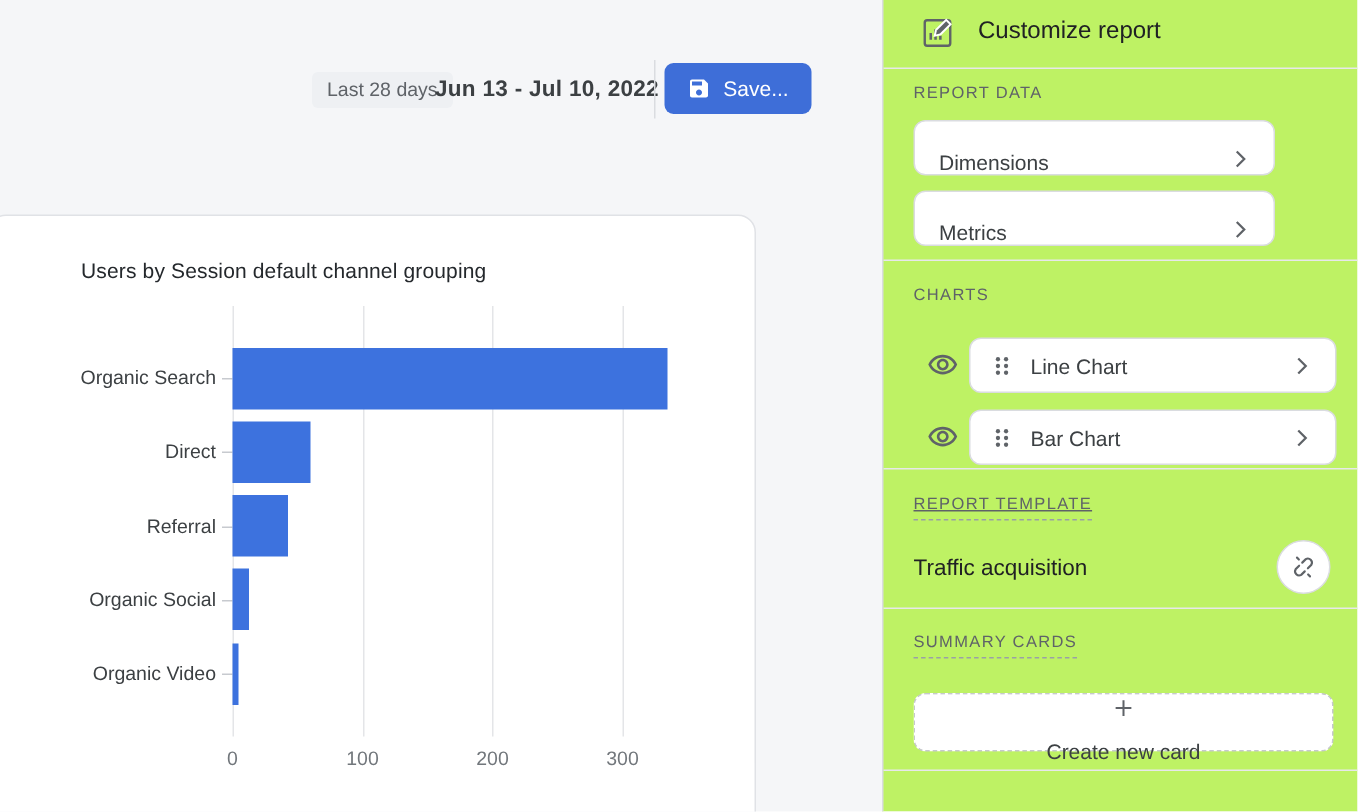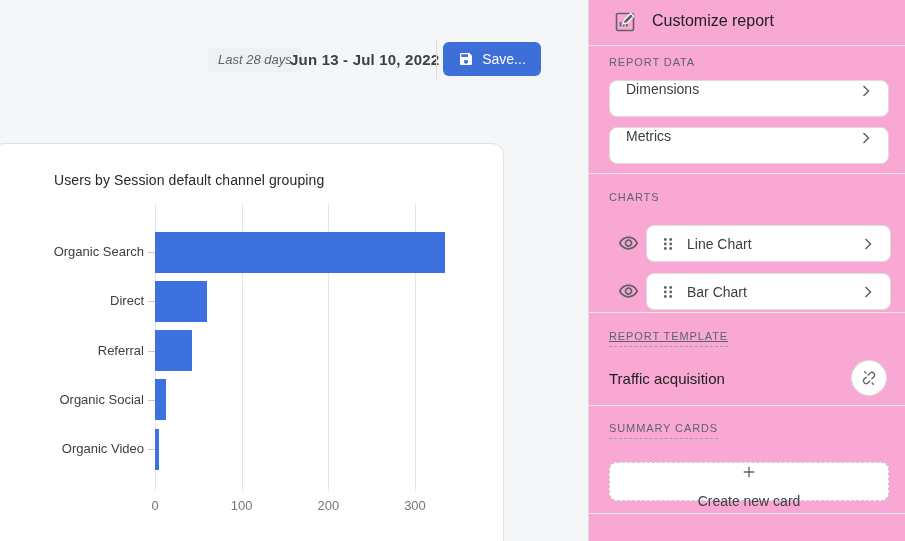--- a/index.html
+++ b/index.html
@@ -4,21 +4,21 @@
 <style>
   * { margin:0; padding:0; box-sizing:border-box; }
   body { font-family:"Liberation Sans","DejaVu Sans",sans-serif; background:#fff; }
   .screen { position:relative; width:905px; height:541px; overflow:hidden; background:#fff; }
 
   
   .left-area { position:absolute; left:0; top:0; width:588px; height:541px; background:#f5f6f8; }
 
   .pill { position:absolute; left:208px; top:48px; height:24px; line-height:24px;
           padding:0 10px; background:#eef0f3; border-radius:4px;
-          font-size:13px; color:#5f6368;font-style:italic; }
+          font-size:13px; color:#5f6368; }
   .date-range { position:absolute; left:290px; top:51px; font-size:15px; font-weight:700; color:#3c4043; letter-spacing:.2px; }
   .v-divider { position:absolute; left:436px; top:40px; width:1px; height:39px; background:#dadce0; }
   .save-btn { position:absolute; left:443px; top:42px; width:98px; height:34px;
               background:#3e6ed8; border:none; border-radius:6px; color:#fff;
               font-size:14px; font-weight:500; display:flex; align-items:center;
               justify-content:center; gap:8px; cursor:pointer; font-family:inherit; }
 
   
   .chart-card { position:absolute; left:-8px; top:143px; width:512px; height:420px;
                 background:#fff; border:1px solid #e0e2e6; border-radius:12px; }
@@ -27,32 +27,32 @@
   .gridline { position:absolute; top:0; width:1px; height:287px; background:#e4e5e8; }
   .bar { position:absolute; left:0; height:41px; background:#3d72de; }
   .cat-label { position:absolute; left:-131px; width:120px; height:18px; line-height:18px;
                text-align:right; font-size:13px; color:#3c4043; }
   .cat-tick { position:absolute; left:-7px; width:7px; height:1px; background:#c7cacf; }
   .x-tick-label { position:absolute; top:294px; width:60px; text-align:center;
                   font-size:13px; color:#72777c; }
 
   
   .panel { position:absolute; left:588px; top:0; width:317px; height:541px;
-           background:#f9a8d4; border-left:1px solid #dadce0; }
+           background:#bef264; border-left:1px solid #dadce0; }
   .panel-header { position:absolute; left:0; top:0; width:100%; height:45px; }
   .panel-header .hdr-icon { position:absolute; left:24px; top:10px; }
   .panel-title { position:absolute; left:63px; top:12px; font-size:16px; color:#202124; }
   .h-divider { position:absolute; left:0; width:100%; height:1px; background:#e7e8ea; }
   .section-label { position:absolute; left:20px; font-size:11px; font-weight:500;
                    letter-spacing:.9px; color:#5f6368; }
   .section-label.tooltip-underline { border-bottom:1px dashed #9aa0a6; padding-bottom:4px; }
 
-  .panel-card { position:absolute; left:20px; width:280px; height:37px;
+  .panel-card { position:absolute; left:20px; width:241px; height:37px;
                 border:1px solid #dadce0; border-radius:8px; background:#fff;
-                display:flex; align-items:flex-start; padding:0 12px 0 16px; cursor:pointer; }
+                display:flex; align-items:flex-end; padding:0 12px 0 16px; cursor:pointer; }
   .panel-card .card-label { flex:1; font-size:14px; color:#3c4043; }
   .chevron { flex:none; display:flex; }
 
   .chart-row-card { position:absolute; left:57px; width:245px; height:37px;
                     border:1px solid #dadce0; border-radius:8px; background:#fff;
                     display:flex; align-items:center; padding:0 12px; gap:10px; cursor:pointer; }
   .chart-row-card .card-label { flex:1; font-size:14px; color:#3c4043; }
   .eye-btn { position:absolute; left:27px; width:24px; height:24px; border:none; background:none;
              cursor:pointer; display:flex; align-items:center; justify-content:center; }
 

